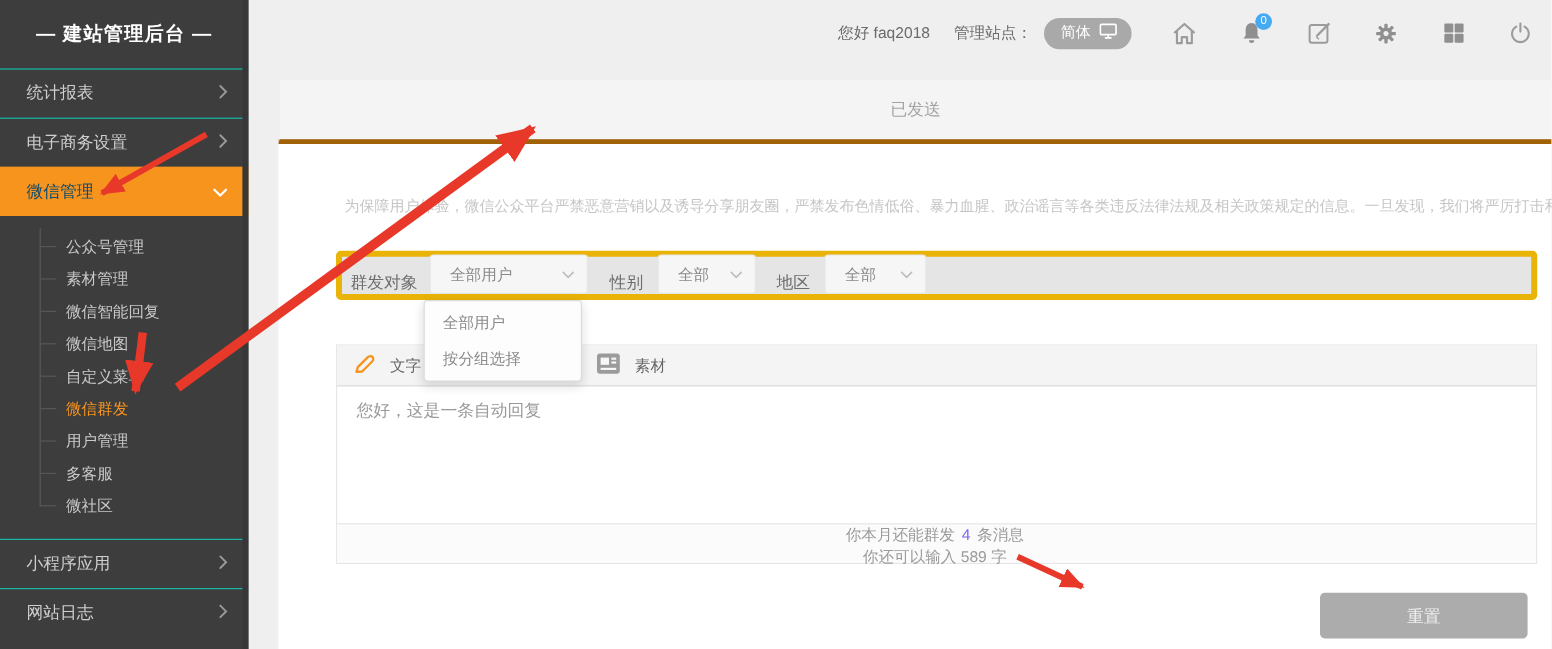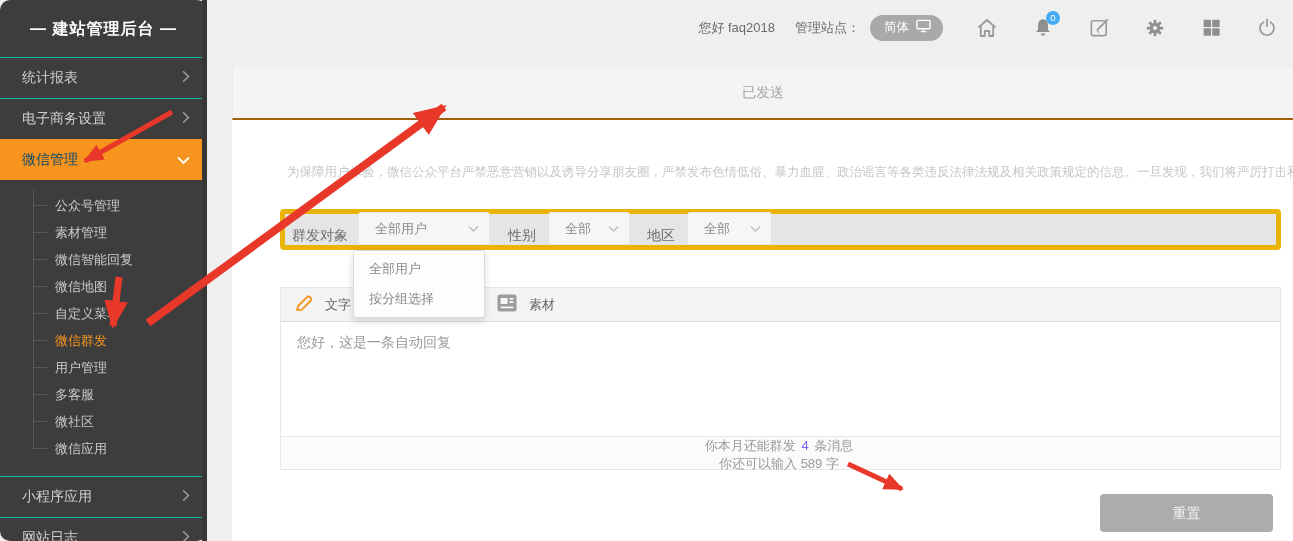--- a/index.html
+++ b/index.html
@@ -5,21 +5,21 @@
   * { margin:0; padding:0; box-sizing:border-box; }
   html,body { width:1293px; height:541px; }
   body {
     position:relative; overflow:hidden;
     background:#efefef;
     font-family:"Liberation Sans","DejaVu Sans",sans-serif;
     -webkit-font-smoothing:antialiased;
   }
 
   
-  .sidebar { position:absolute; left:0; top:0; width:207px; height:541px; background:#3d3d3d; z-index:1;border-radius:10px; }
+  .sidebar { position:absolute; left:0; top:0; width:207px; height:541px; background:#3d3d3d; z-index:1; }
   .sb-title { height:57px; line-height:57px; text-align:center; color:#fff; font-size:16px; font-weight:bold; letter-spacing:1px; }
   .sb-item { height:41px; display:flex; align-items:center; justify-content:space-between;
              padding:0 17px 0 22px; font-size:14px; color:#cfcfcf; border-top:1px solid #14b8a6; cursor:pointer; }
   .sb-item.active { background:#f7941e; color:#0c4a6e; border-top-color:#f7941e; }
   .sb-sub { position:relative; padding:12px 0 14px 0; }
   .sb-sub::before { content:""; position:absolute; left:33px; top:10px; bottom:27px; width:1px; background:#575757; }
   .sb-sub-item { position:relative; height:27px; line-height:27px; padding-left:55px; font-size:13px; color:#cacaca; cursor:pointer; }
   .sb-sub-item::before { content:""; position:absolute; left:33px; top:13px; width:14px; height:1px; background:#575757; }
   .sb-sub-item.active { color:#f7941e; }
   .sb-scroll-edge { position:absolute; right:0; top:0; width:5px; height:100%; background:#373737; }
@@ -34,21 +34,21 @@
   .tb-icon { width:24px; height:26px; margin-left:32px; display:flex; align-items:center; justify-content:center;
              position:relative; cursor:pointer; }
   .tb-badge { position:absolute; top:-4px; right:-5px; min-width:14px; height:14px; border-radius:8px;
               background:#45aaf2; color:#fff; font-size:9.5px; line-height:14px; text-align:center; }
 
   
   .panel { position:absolute; left:232px; top:67px; width:1061px; height:474px; background:#fff; z-index:1; }
   .tabs { display:flex; height:53px; }
   .tab { display:flex; align-items:center; justify-content:center; font-size:14px; cursor:pointer; }
   .tab.active { width:541px; color:#f7941e; background:#fff; }
-  .tab.inactive { flex:1; background:#f4f4f4; color:#a3a3a3; border-bottom:2px solid #a16207; border-left:1px solid #ececec; }
+  .tab.inactive { flex:1; background:#f4f4f4; color:#a3a3a3; border-bottom:4px solid #a16207; border-left:1px solid #ececec; }
 
   .notice { position:absolute; left:55px; top:97px; width:1000px; font-size:12.5px; color:#c6c6c6; white-space:nowrap; }
 
   .form-box { position:absolute; left:48px; top:142px; width:1001px; height:41px;
               border:5px solid #eab308; border-radius:4px; display:flex; align-items:flex-end; background:#e5e5e5; }
   .f-label { font-size:14px; color:#6d6d6d; }
   .sel { height:33px; background:#f6f6f6; border:1px solid #e6e6e6; border-radius:3px;
          display:flex; align-items:center; justify-content:space-between;
          padding:0 10px 0 16px; font-size:13px; color:#8a8a8a; cursor:pointer; }
 
@@ -109,21 +109,20 @@
   <div class="sb-sub">
     <div class="sb-sub-item">公众号管理</div>
     <div class="sb-sub-item">素材管理</div>
     <div class="sb-sub-item">微信智能回复</div>
     <div class="sb-sub-item">微信地图</div>
     <div class="sb-sub-item">自定义菜单</div>
     <div class="sb-sub-item active">微信群发</div>
     <div class="sb-sub-item">用户管理</div>
     <div class="sb-sub-item">多客服</div>
     <div class="sb-sub-item">微社区</div>
-    <div class="sb-sub-item">微信应用</div>
   </div>
 
   <div class="sb-item">
     <span>小程序应用</span>
     <span>
       <svg width="8" height="13" viewBox="0 0 10 16">
           <path d="M2 2 L8 8 L2 14" stroke="#9a9a9a" stroke-width="2" fill="none" stroke-linecap="round"></path>
         </svg>
     </span>
   </div>

